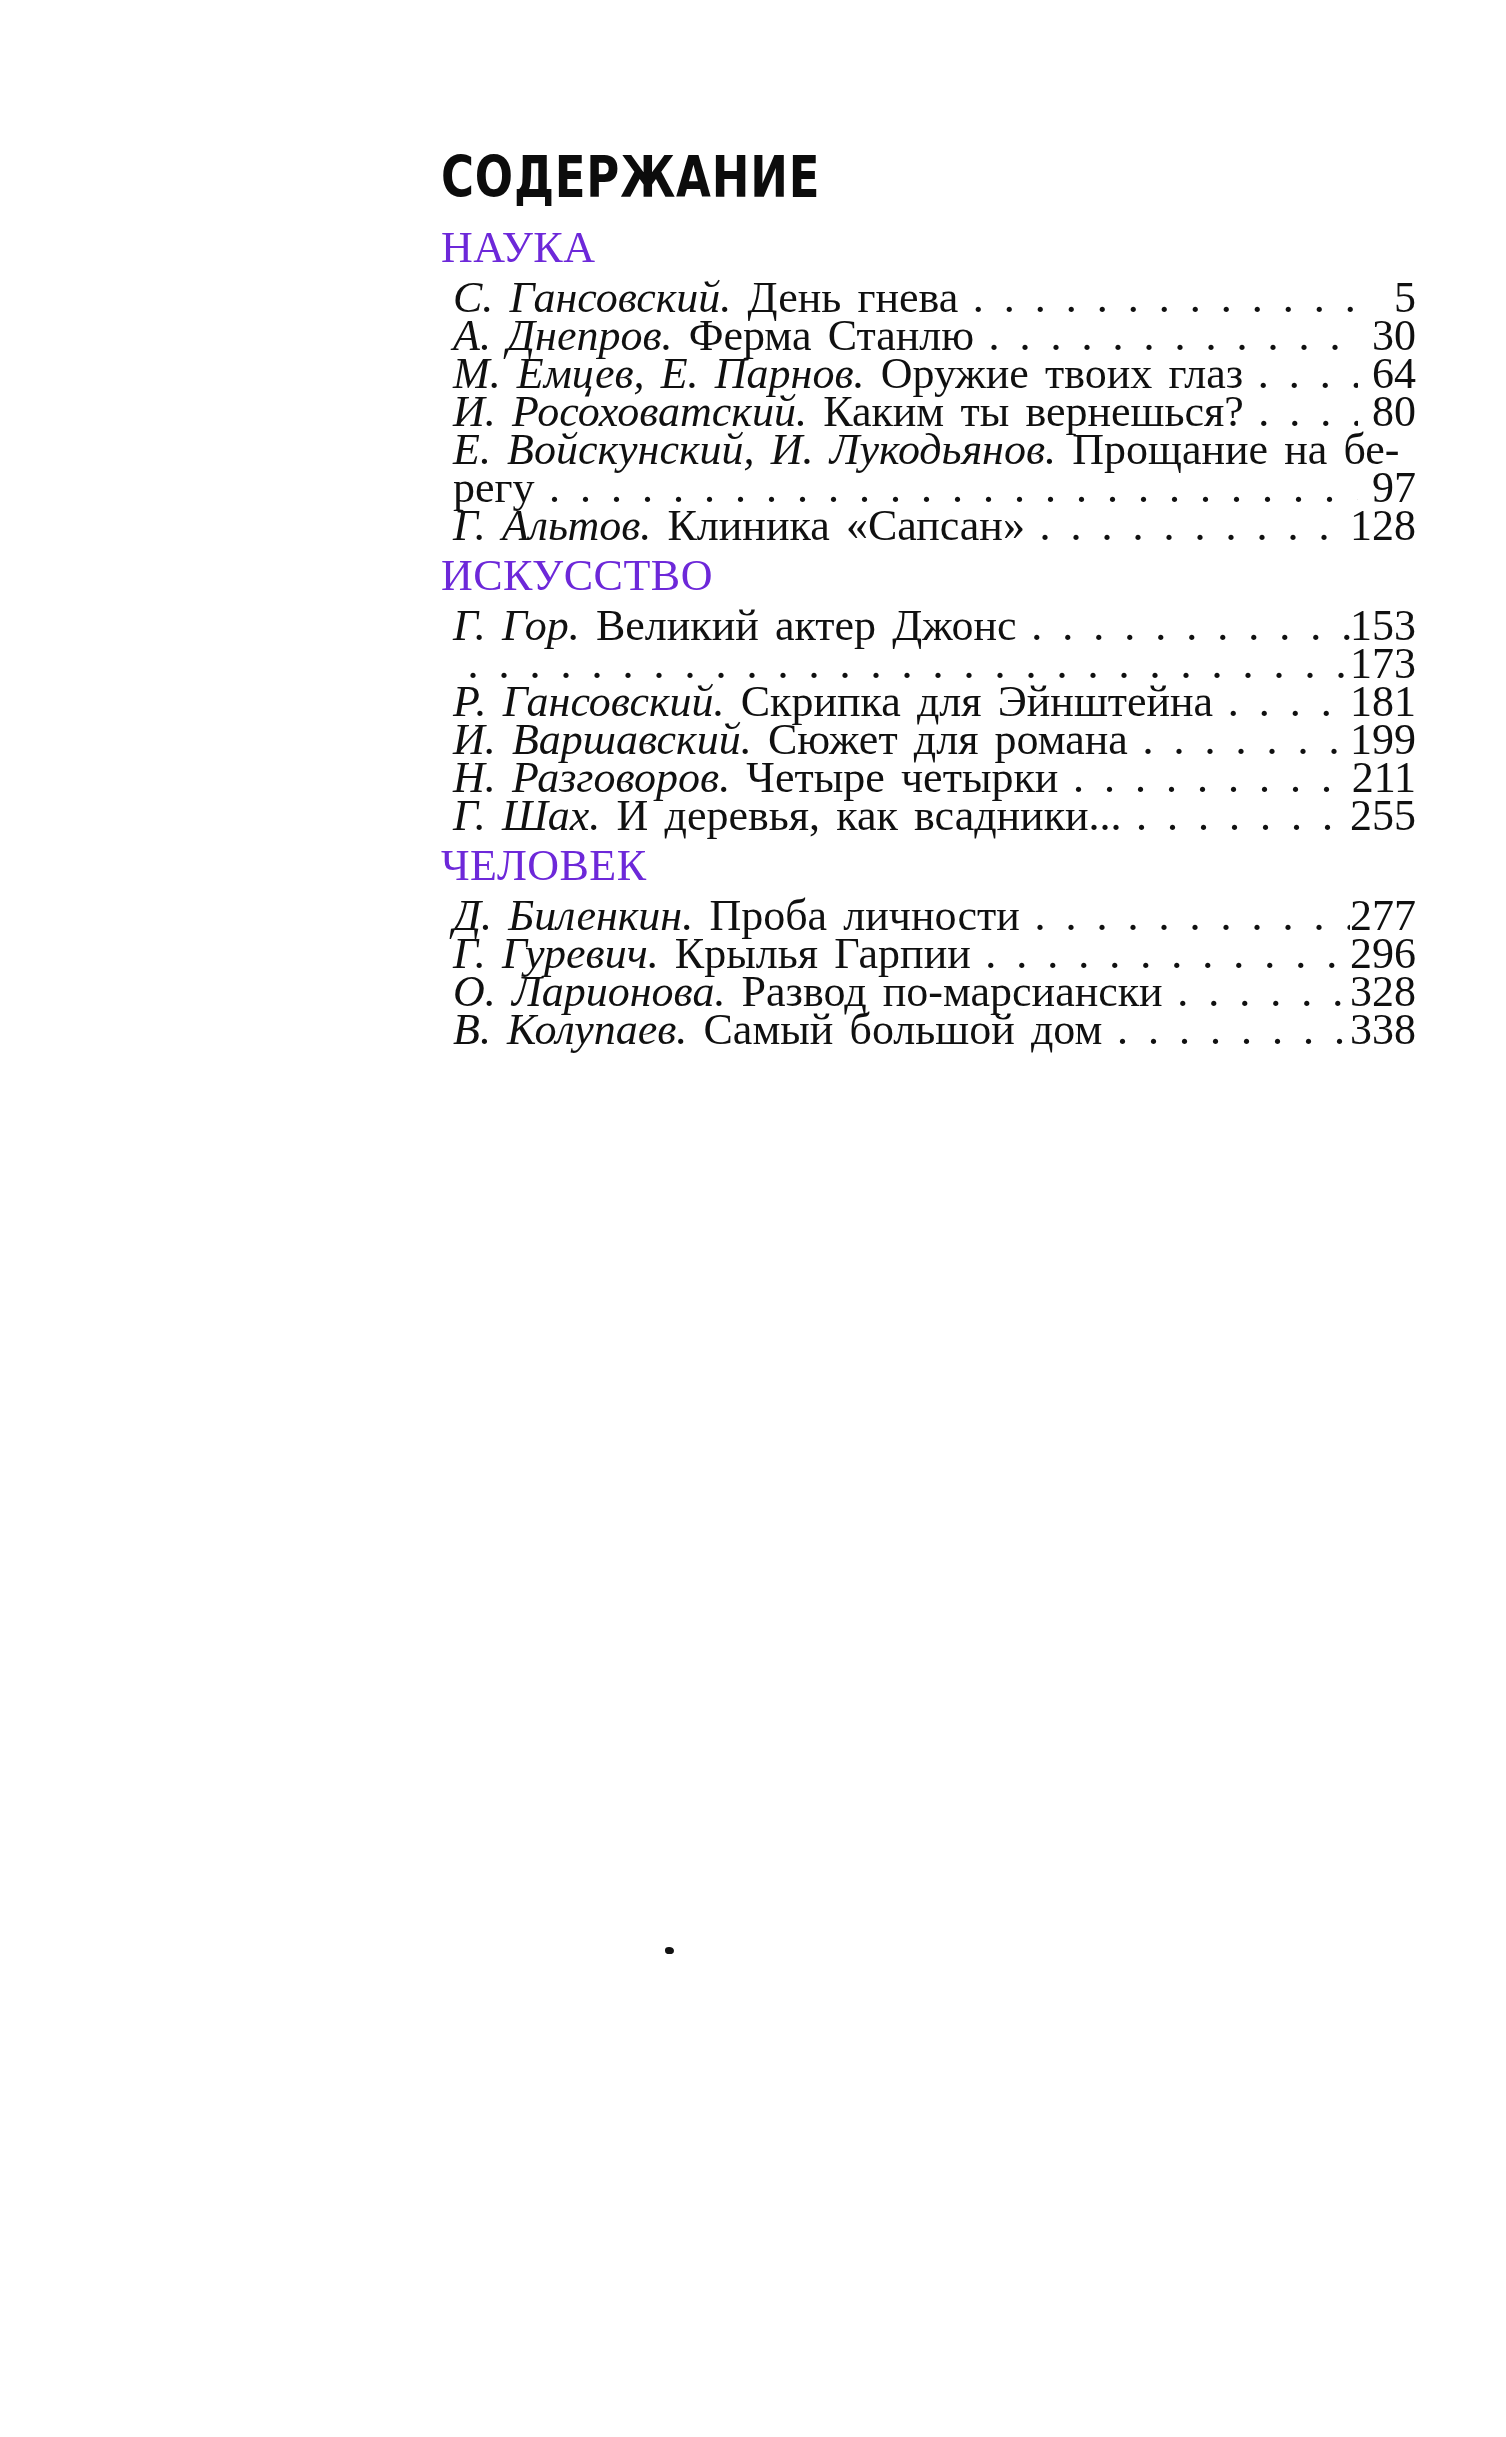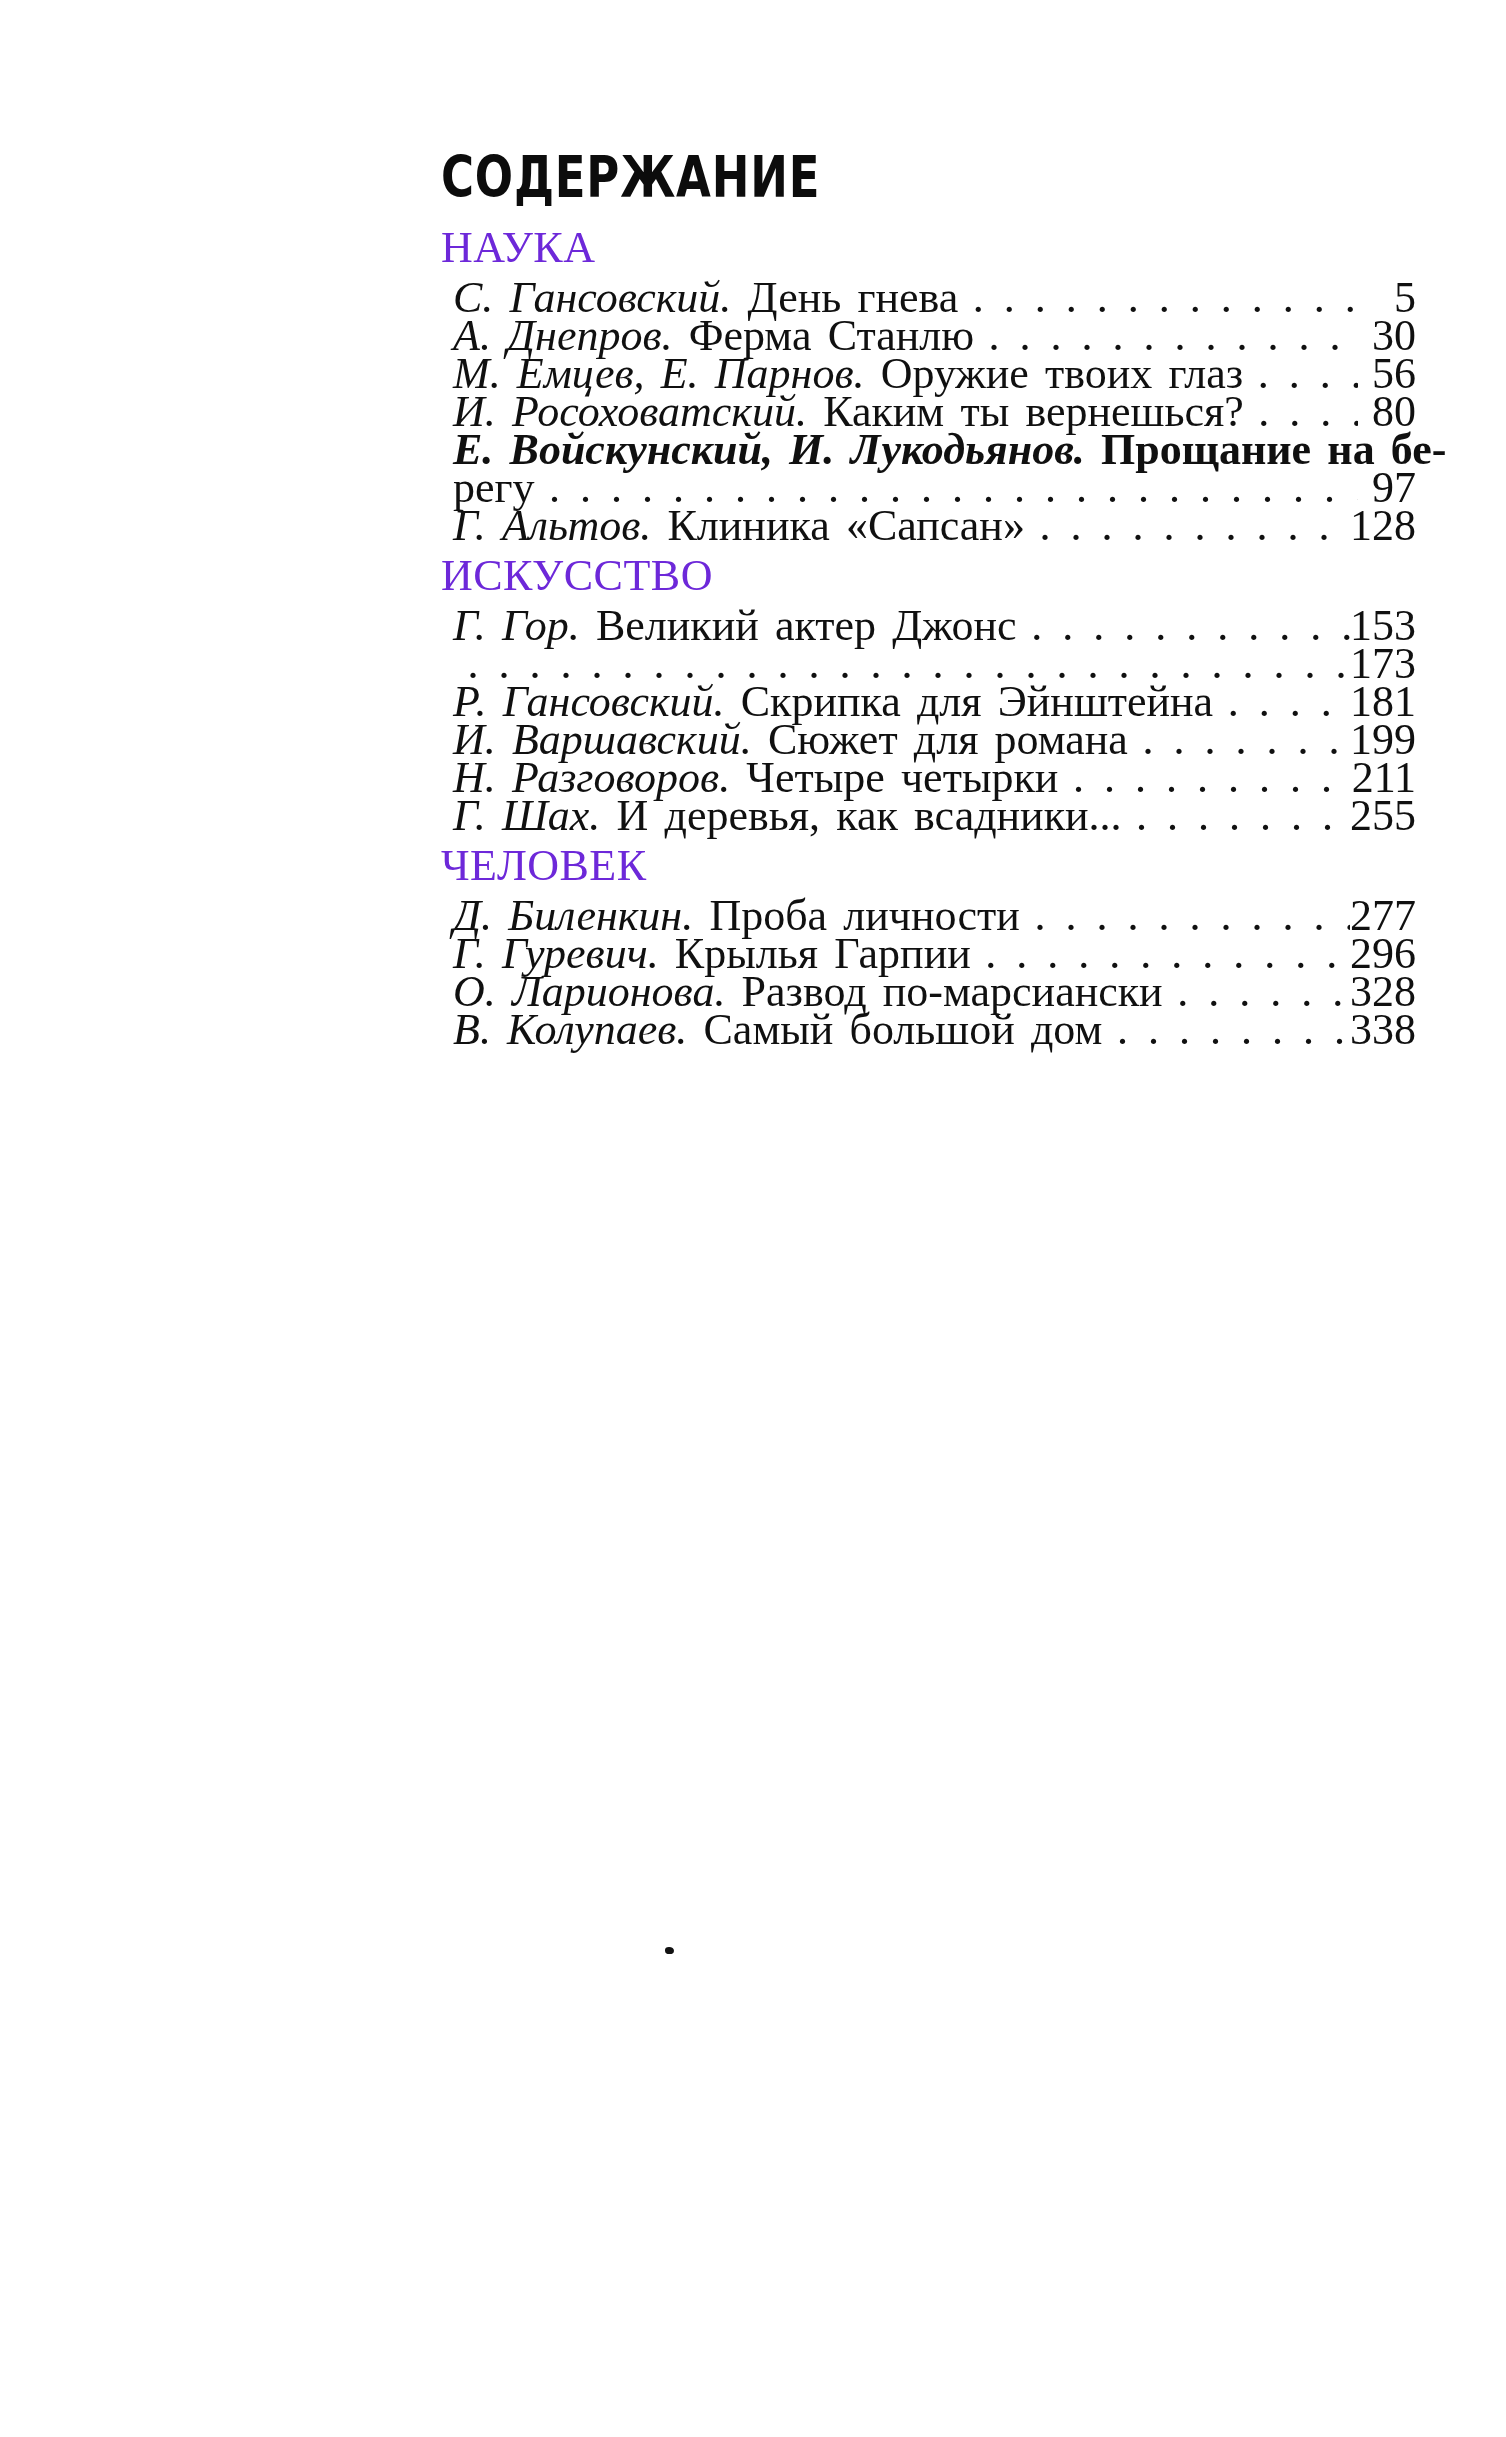--- a/index.html
+++ b/index.html
@@ -61,21 +61,21 @@
     letter-spacing: 20px;
     padding-left: 14.5px;
     word-spacing: 0;
   }
   .pagenum {
     flex: 0 0 auto;
     min-width: 58px;
     text-align: right;
     white-space: nowrap;
   }
-  .line1 { white-space: nowrap; font-weight: bold; }
+  .line1 { white-space: nowrap; }
   .ink-speck {
     position: absolute;
     left: 665px;
     top: 1947px;
     width: 8.8px;
     height: 6.8px;
     background: #121212;
     border-radius: 45% 55% 50% 50%;
   }
 </style>
@@ -98,21 +98,21 @@
 
       <div class="entry row">
         <span class="text"><span class="author">А. Днепров.</span> <span class="title">Ферма Станлю</span></span>
         <span class="leader">........................................</span>
         <span class="pagenum">30</span>
       </div>
 
       <div class="entry row">
         <span class="text"><span class="author">М. Емцев, Е. Парнов.</span> <span class="title">Оружие твоих глаз</span></span>
         <span class="leader">........................................</span>
-        <span class="pagenum">56</span>
+        <span class="pagenum">64</span>
       </div>
 
       <div class="entry row">
         <span class="text"><span class="author">И. Росоховатский.</span> <span class="title">Каким ты вернешься?</span></span>
         <span class="leader">........................................</span>
         <span class="pagenum">80</span>
       </div>
 
       <div class="entry">
         <div class="line1"><span class="author">Е. Войскунский, И. Лукодьянов.</span> <span class="title">Прощание на бе-</span></div>

